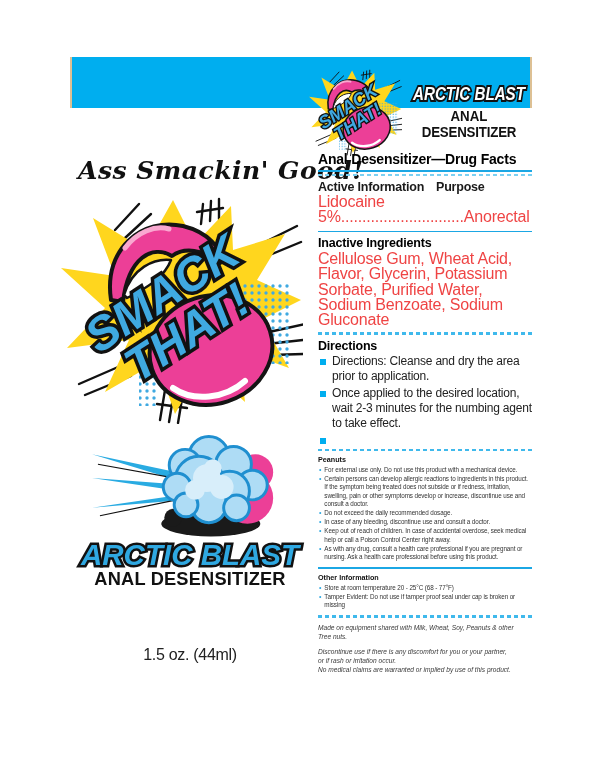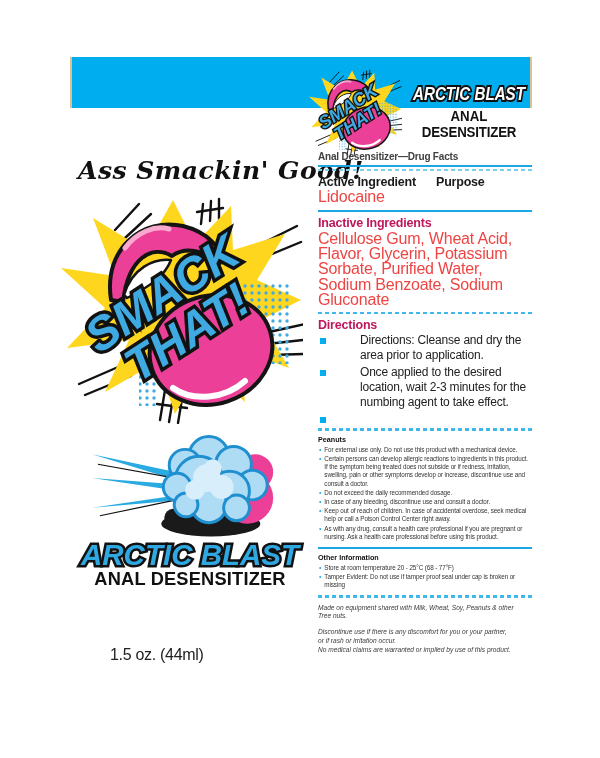--- a/index.html
+++ b/index.html
@@ -13,50 +13,50 @@
   
   .tagline{position:absolute;left:78px;top:156px;width:230px;text-align:center;
            font-family:"DejaVu Serif",serif;font-style:italic;font-weight:700;
            font-size:25px;letter-spacing:.5px;color:#111;white-space:nowrap;}
   .logo-main{position:absolute;left:52px;top:192px;width:252px;height:232px;}
   .cloud-art{position:absolute;left:92px;top:428px;width:198px;height:118px;}
   .brand-left-svg{position:absolute;left:55px;top:536px;width:270px;height:36px;}
   .brand-left-sub{position:absolute;left:62px;top:568px;width:256px;text-align:center;
                   font-weight:700;font-size:19px;letter-spacing:.2px;color:#111;
                   transform:scaleX(.96);transform-origin:center;white-space:nowrap;}
-  .size-text{position:absolute;left:110px;top:646px;width:160px;text-align:left;
+  .size-text{position:absolute;left:110px;top:646px;width:160px;text-align:center;
              font-size:16px;letter-spacing:-.3px;color:#222;}
 
   
   .logo-small{position:absolute;left:306px;top:66px;width:96px;height:92px;}
   .brand-top{position:absolute;left:402px;top:80px;width:134px;text-align:center;}
   .brand-top-svg{width:130px;height:26px;display:block;margin:0 auto;}
   .brand-top-l2,.brand-top-l3{font-weight:700;color:#111;transform:scaleX(.95);
                               transform-origin:center;white-space:nowrap;}
   .brand-top-l2{font-size:14px;margin-top:2px;}
   .brand-top-l3{font-size:14px;letter-spacing:-.2px;}
 
   
   .drug-facts{position:absolute;left:318px;top:151px;width:214px;}
-  .df-title{color:#404040;font-weight:700;font-size:10px;letter-spacing:-.2px;margin:0 0 3px 0;}
+  .df-title{color:#000000;font-weight:700;font-size:14px;letter-spacing:-.2px;margin:0 0 3px 0;}
   .rule-solid{height:2px;background:#1BA7E4;margin:6px 0 4px 0;}
   .rule-solid.thin{height:1.6px;}
   .rule-dashed{height:2.4px;margin:5px 0 4px 0;
      background:repeating-linear-gradient(90deg,#3FB9EC 0 4px,rgba(255,255,255,0) 4px 7px);}
   .rule-combo-top{height:2px;background:#1BA7E4;margin:2px 0 0 0;}
   .rule-combo-dash{height:2.2px;margin:2px 0 4px 0;
      background:repeating-linear-gradient(90deg,#7BD0F2 0 4px,rgba(255,255,255,0) 4px 7px);}
 
   .df-head-row{display:flex;font-weight:700;font-size:12.5px;letter-spacing:-.2px;}
   .df-head-row .c1{width:118px;}
   .df-body{font-size:16px;line-height:15.2px;letter-spacing:-.2px;color:#ef4444;}
-  .df-subhead{font-weight:700;font-size:12.5px;letter-spacing:-.2px;color:#be185d;margin:1px 0;}
+  .df-subhead{font-weight:700;font-size:12.5px;letter-spacing:-.2px;color:#000000;margin:1px 0;}
 
   ul.df-list{list-style:none;margin:1px 0 0 0;padding:0;}
-  ul.df-list li{display:flex;font-size:12px;line-height:15px;letter-spacing:-.2px;color:#222;margin:0 0 2px 0;gap:28px;}
+  ul.df-list li{display:flex;font-size:12px;line-height:15px;letter-spacing:-.2px;color:#222;margin:0 0 2px 0;}
   ul.df-list li .sq{flex:0 0 auto;width:6px;height:6px;background:#00AEEF;margin:5px 6px 0 2px;}
 
   .tiny-head{font-weight:700;font-size:7.2px;color:#111;margin:1px 0 2px 0;}
   ul.tiny-list{list-style:none;margin:0;padding:0;}
   ul.tiny-list li{display:flex;font-size:6.3px;line-height:8.2px;letter-spacing:-.1px;color:#333;margin:0 0 1px 0;}
   ul.tiny-list li .dot{flex:0 0 auto;color:#2FA8E1;font-size:7px;line-height:8.2px;margin:0 3px 0 1px;}
 
   .footnotes{margin-top:6px;font-style:italic;font-size:6.6px;line-height:8.8px;color:#3a3a3a;width:196px;}
   .footnotes p{margin:0 0 7px 0;}
   .footnotes p.tight{margin:0;}
@@ -177,24 +177,25 @@
     <div class="brand-top-l2">ANAL</div>
     <div class="brand-top-l3">DESENSITIZER</div>
   </div>
 
   <div class="drug-facts">
     <div class="df-title">Anal Desensitizer—Drug Facts</div>
     <div class="rule-combo-top"></div>
     <div class="rule-combo-dash"></div>
 
     <div class="df-head-row">
-      <span class="c1">Active Ingredient</span>
+      <span class="c1">Active Information</span>
       <span>Purpose</span>
     </div>
     <div class="df-body">Lidocaine</div>
+    <div class="df-body">5%.............................Anorectal</div>
 
     <div class="rule-solid thin"></div>
 
     <div class="df-subhead">Inactive Ingredients</div>
     <div class="df-body">Cellulose Gum, Wheat Acid, Flavor, Glycerin, Potassium Sorbate, Purified Water, Sodium Benzoate, Sodium Gluconate</div>
 
     <div class="rule-dashed"></div>
 
     <div class="df-subhead">Directions</div>
     <ul class="df-list">

